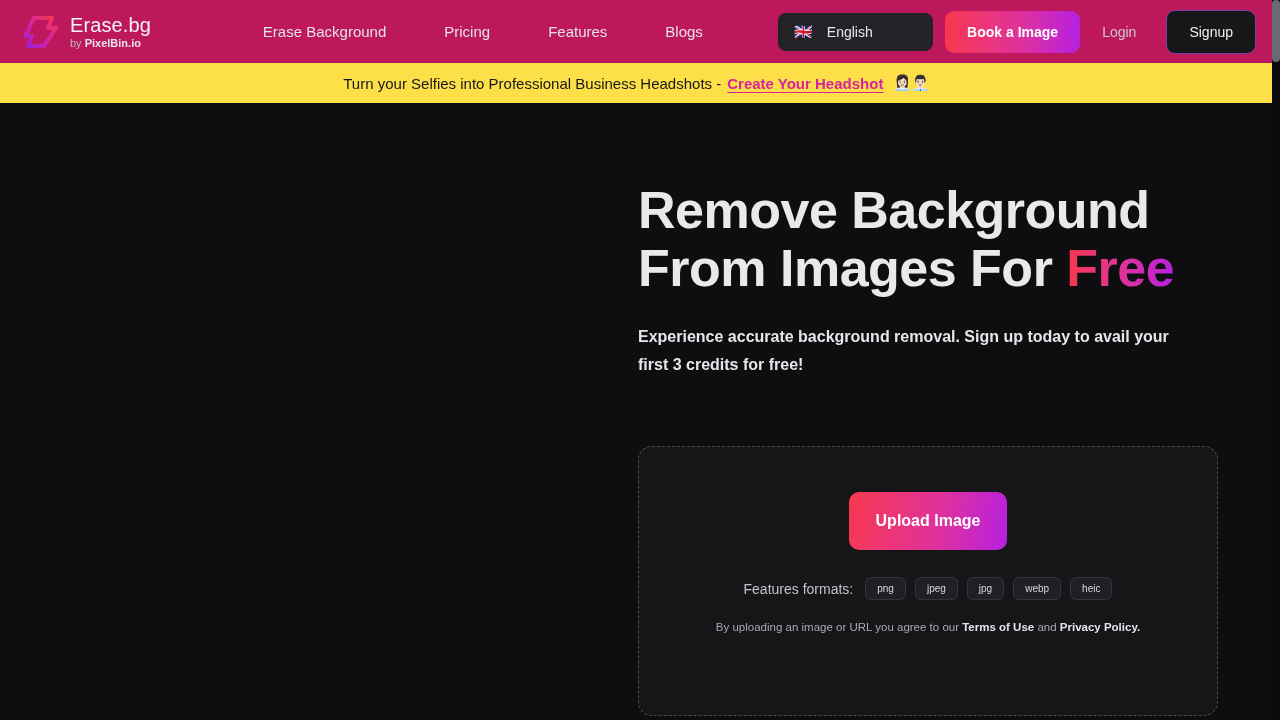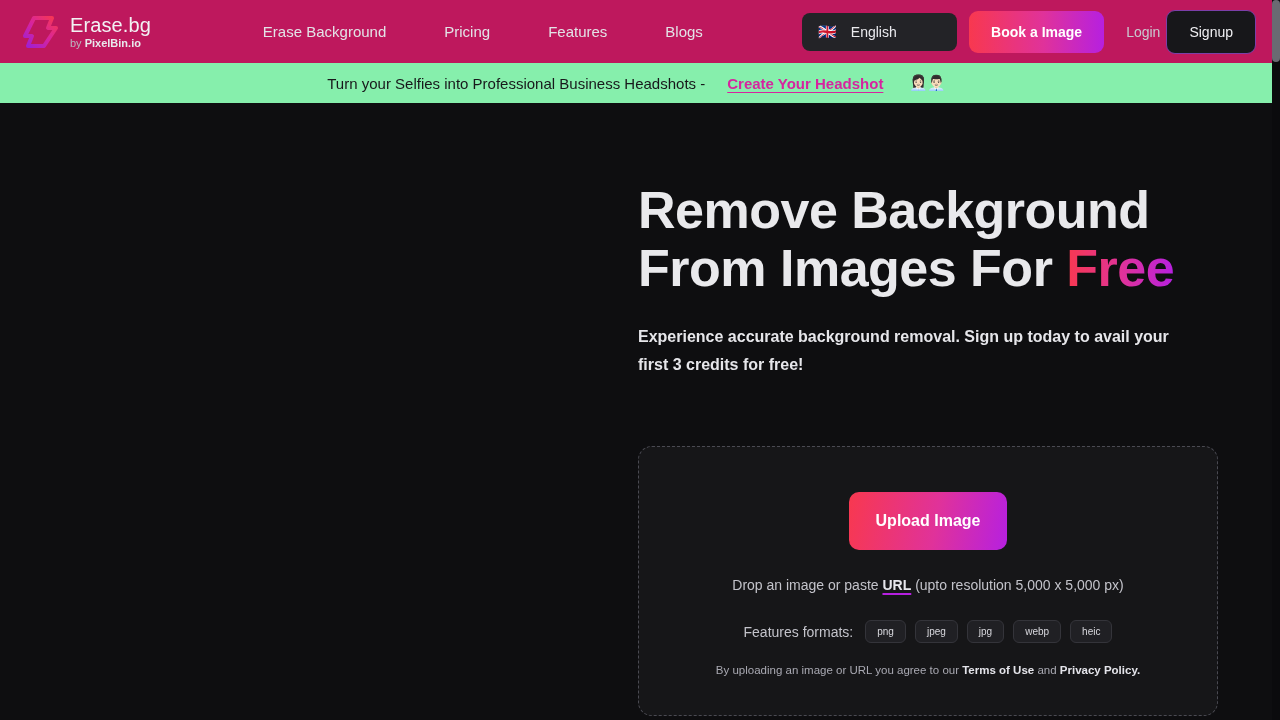--- a/index.html
+++ b/index.html
@@ -46,31 +46,31 @@
     color:#fff; font-size:14px; font-weight:700;
     font-family:"Liberation Sans", sans-serif;
     cursor:pointer; white-space:nowrap;
   }
   .btn-login{
     margin-left:22px; background:none; border:none;
     color:#c9c9d0; font-size:14px; cursor:pointer;
     font-family:"Liberation Sans", sans-serif;
   }
   .btn-signup{
-    margin-left:6px; height:44px; padding:0 22px;
+    margin-left:30px; height:44px; padding:0 22px;
     background:#17171a; border:1px solid #7b3fa8; border-radius:9px;
     color:#f0f0f3; font-size:14px; cursor:pointer;
     font-family:"Liberation Sans", sans-serif;
   }
 
   
   .banner{
     position:absolute; top:63px; left:0; width:1272px; height:40px;
-    background:#86efac;
-    display:flex; align-items:center; justify-content:center; gap:16px;
+    background:#fde047;
+    display:flex; align-items:center; justify-content:center; gap:0;
   }
   .banner-text{ font-size:15px; color:#18181b; }
   .banner-link{
     font-size:15px; font-weight:700; color:#d6249f;
     text-decoration:underline; text-underline-offset:3px;
     margin-left:6px; cursor:pointer;
   }
   .banner-emoji{ font-size:15px; margin-left:10px; letter-spacing:-1px; }
 
   
@@ -189,21 +189,20 @@
     <h1 class="title">
       <span>Remove Background</span><br>
       <span>From Images For </span><span class="grad-free">Free</span>
     </h1>
     <p class="subtitle">Experience accurate background removal. Sign up today to avail your first 3 credits for free!</p>
   </div>
 
   <div class="upload-panel">
     <button class="btn-upload">Upload Image</button>
 
-    <div class="drop-text"><span>Drop an image or paste </span><span class="drop-url">URL</span><span> (upto resolution 5,000 x 5,000 px)</span></div>
 
     <div class="formats">
       <span class="formats-label">Features formats:</span>
       <span class="chip">png</span>
       <span class="chip">jpeg</span>
       <span class="chip">jpg</span>
       <span class="chip">webp</span>
       <span class="chip">heic</span>
     </div>
 

